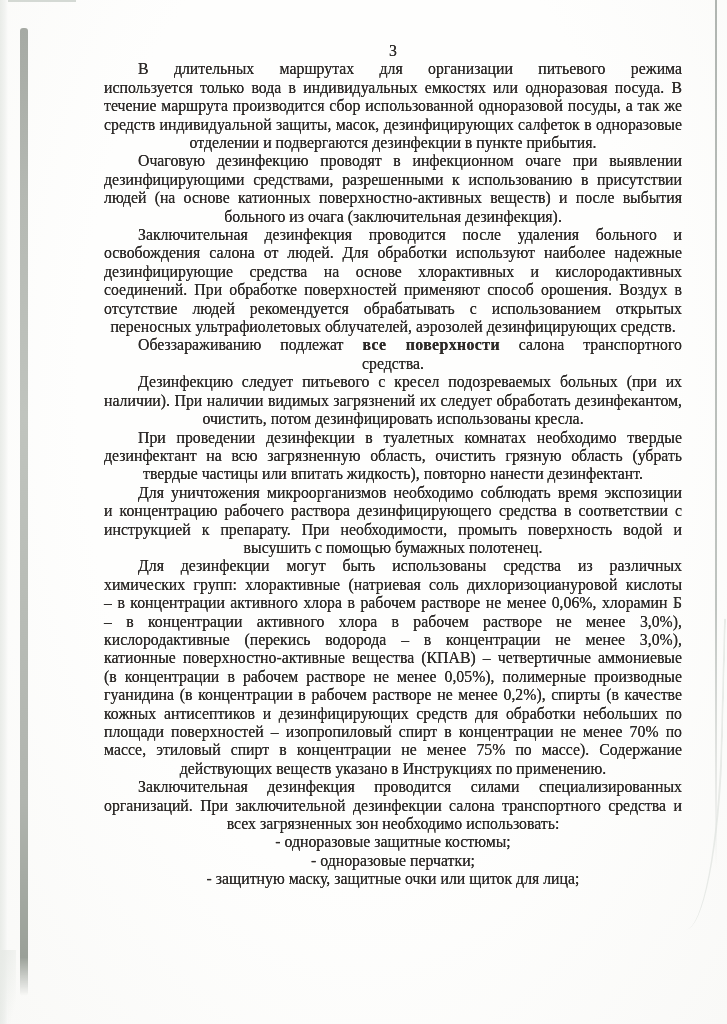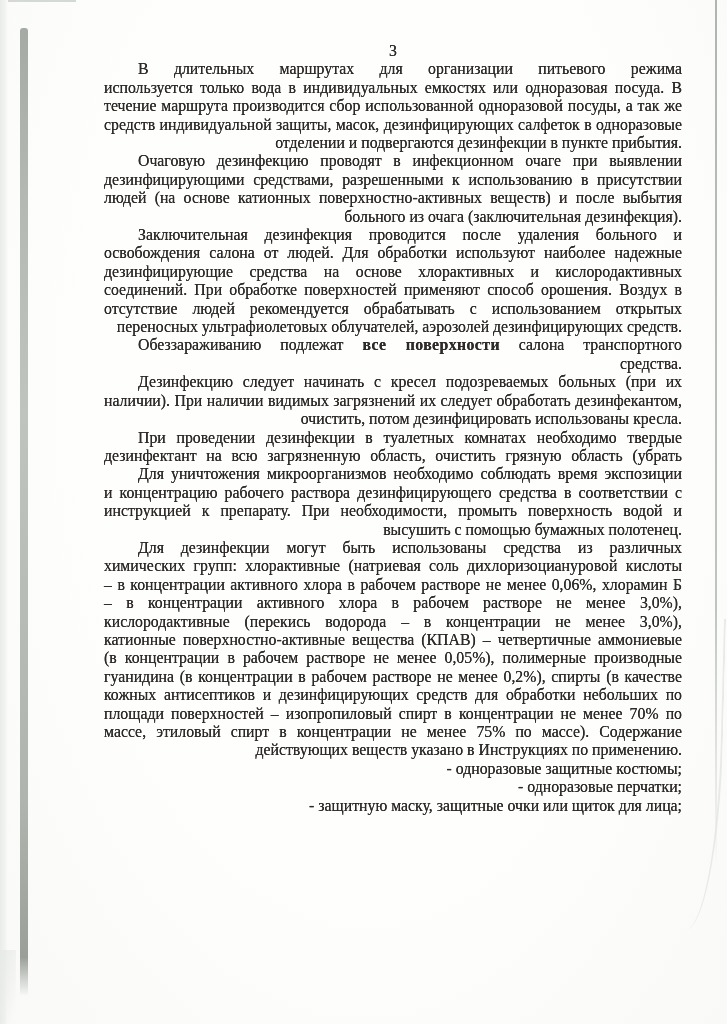--- a/index.html
+++ b/index.html
@@ -54,21 +54,21 @@
     font-size: 15.8px;
     line-height: 18.4px;
     text-shadow: 0 0 .35px #2d2a28;
   }
   .page-number {
     text-align: center;
     height: 18.4px;
   }
   .para { margin: 0; }
   .para.indent .line:first-child { text-indent: 34px; }
-  .line { text-align: right; }
+  .line { text-align: center; }
   .line.jl { text-align: justify; text-align-last: justify; }
   .line b { letter-spacing: .4px; }
 </style>
 </head>
 <body>
 
 <div class="scan-root">
   <div class="top-edge-line"></div>
   <div class="left-edge-band"></div>
   <div class="scan-streak"></div>
@@ -98,27 +98,28 @@
           <div class="line jl">дезинфицирующие средства на основе хлорактивных и кислородактивных</div>
           <div class="line jl">соединений. При обработке поверхностей применяют способ орошения. Воздух в</div>
           <div class="line jl">отсутствие людей рекомендуется обрабатывать с использованием открытых</div>
           <div class="line">переносных ультрафиолетовых облучателей, аэрозолей дезинфицирующих средств.</div>
         </div>
         <div class="para indent">
           <div class="line jl">Обеззараживанию подлежат <b>все поверхности</b> салона транспортного</div>
           <div class="line">средства.</div>
         </div>
         <div class="para indent">
-          <div class="line jl">Дезинфекцию следует начинать с кресел подозреваемых больных (при их</div>
+          <div class="line jl">Дезинфекцию следует питьевого с кресел подозреваемых больных (при их</div>
           <div class="line jl">наличии). При наличии видимых загрязнений их следует обработать дезинфекантом,</div>
           <div class="line">очистить, потом дезинфицировать использованы кресла.</div>
         </div>
         <div class="para indent">
           <div class="line jl">При проведении дезинфекции в туалетных комнатах необходимо твердые</div>
           <div class="line jl">дезинфектант на всю загрязненную область, очистить грязную область (убрать</div>
+          <div class="line">твердые частицы или впитать жидкость), повторно нанести дезинфектант.</div>
         </div>
         <div class="para indent">
           <div class="line jl">Для уничтожения микроорганизмов необходимо соблюдать время экспозиции</div>
           <div class="line jl">и концентрацию рабочего раствора дезинфицирующего средства в соответствии с</div>
           <div class="line jl">инструкцией к препарату. При необходимости, промыть поверхность водой и</div>
           <div class="line">высушить с помощью бумажных полотенец.</div>
         </div>
         <div class="para indent">
           <div class="line jl">Для дезинфекции могут быть использованы средства из различных</div>
           <div class="line jl">химических групп: хлорактивные (натриевая соль дихлоризоциануровой кислоты</div>
@@ -126,20 +127,25 @@
           <div class="line jl">– в концентрации активного хлора в рабочем растворе не менее 3,0%),</div>
           <div class="line jl">кислородактивные (перекись водорода – в концентрации не менее 3,0%),</div>
           <div class="line jl">катионные поверхностно-активные вещества (КПАВ) – четвертичные аммониевые</div>
           <div class="line jl">(в концентрации в рабочем растворе не менее 0,05%), полимерные производные</div>
           <div class="line jl">гуанидина (в концентрации в рабочем растворе не менее 0,2%), спирты (в качестве</div>
           <div class="line jl">кожных антисептиков и дезинфицирующих средств для обработки небольших по</div>
           <div class="line jl">площади поверхностей – изопропиловый спирт в концентрации не менее 70% по</div>
           <div class="line jl">массе, этиловый спирт в концентрации не менее 75% по массе). Содержание</div>
           <div class="line">действующих веществ указано в Инструкциях по применению.</div>
         </div>
+        <div class="para indent">
+          <div class="line jl">Заключительная дезинфекция проводится силами специализированных</div>
+          <div class="line jl">организаций. При заключительной дезинфекции салона транспортного средства и</div>
+          <div class="line">всех загрязненных зон необходимо использовать:</div>
+        </div>
         <div class="para">
           <div class="line">- одноразовые защитные костюмы;</div>
         </div>
         <div class="para">
           <div class="line">- одноразовые перчатки;</div>
         </div>
         <div class="para">
           <div class="line">- защитную маску, защитные очки или щиток для лица;</div>
         </div>
       </div>

